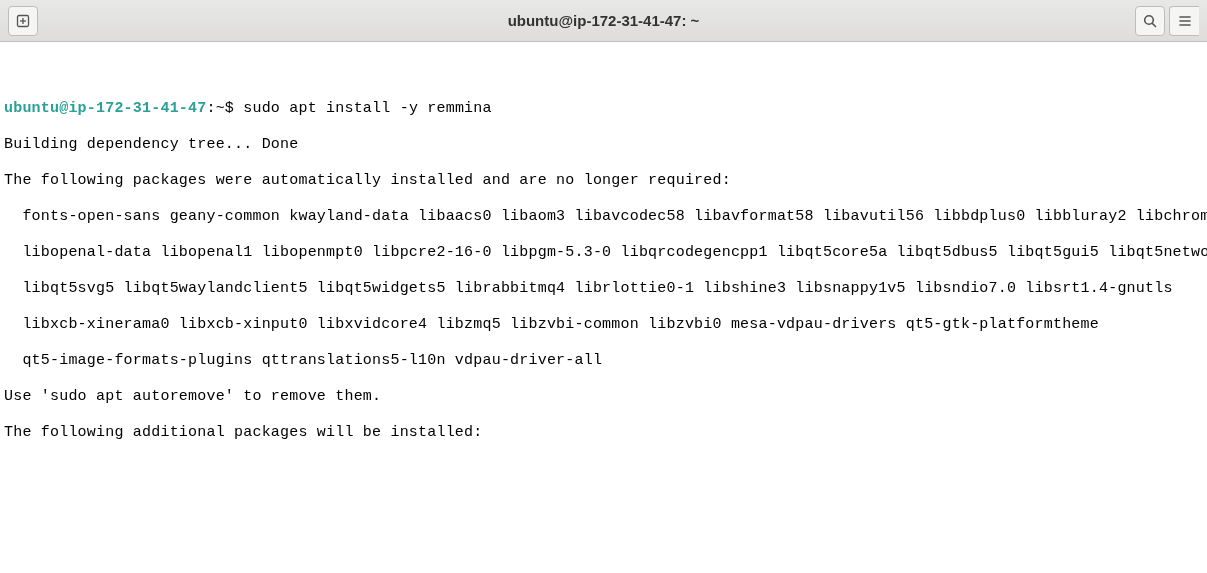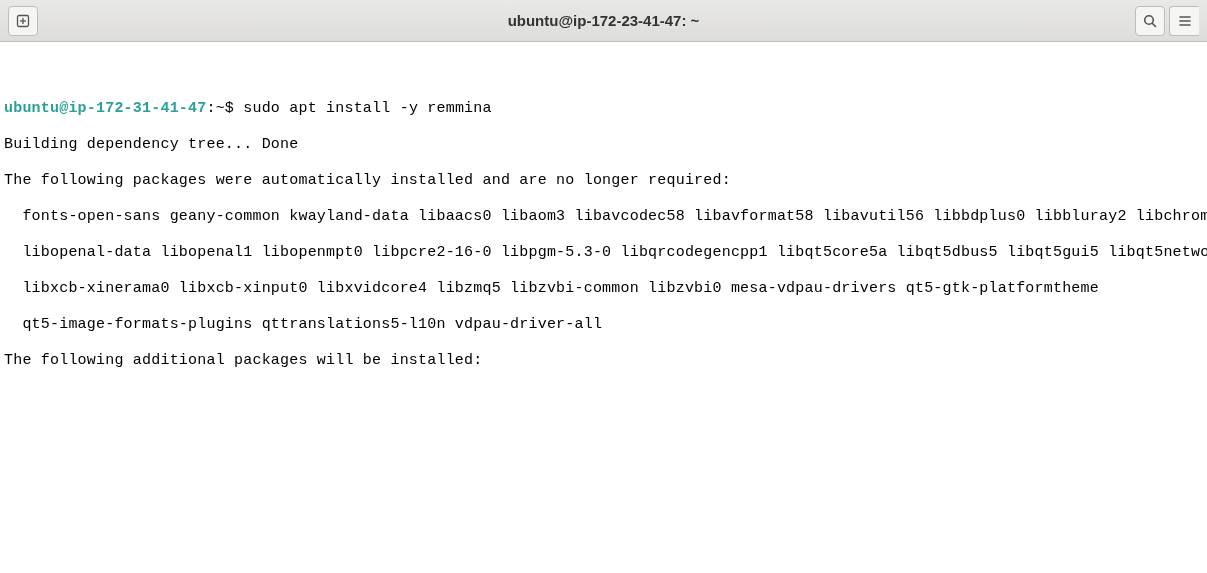--- a/index.html
+++ b/index.html
@@ -88,21 +88,21 @@
 <div class="titlebar">
   <div class="titlebar-left">
     <div class="titlebar-button">
       <svg width="16" height="16" viewBox="0 0 16 16">
         <rect x="2.5" y="2.5" width="11" height="11" rx="1.5" fill="none" stroke="#555" stroke-width="1.3"></rect>
         <line x1="8" y1="5" x2="8" y2="11" stroke="#555" stroke-width="1.3"></line>
         <line x1="5" y1="8" x2="11" y2="8" stroke="#555" stroke-width="1.3"></line>
       </svg>
     </div>
   </div>
-  <div class="titlebar-title">ubuntu@ip-172-23-41-47: ~</div>
+  <div class="titlebar-title">ubuntu@ip-172-31-41-47: ~</div>
   <div class="titlebar-right">
     <div class="titlebar-button">
       <svg width="16" height="16" viewBox="0 0 16 16">
         <circle cx="7" cy="7" r="4.3" fill="none" stroke="#555" stroke-width="1.6"></circle>
         <line x1="10.2" y1="10.2" x2="13.5" y2="13.5" stroke="#555" stroke-width="1.6" stroke-linecap="round"></line>
       </svg>
     </div>
     <div class="titlebar-button" style="border-top-right-radius:0;border-bottom-right-radius:0;border-right:none;">
       <svg width="16" height="16" viewBox="0 0 16 16">
         <line x1="3" y1="4" x2="13" y2="4" stroke="#555" stroke-width="1.6" stroke-linecap="round"></line>
@@ -112,22 +112,24 @@
     </div>
   </div>
 </div>
 
 <div class="terminal-content">
 <div class="terminal-line"><span class="prompt-user">ubuntu@ip-172-31-41-47</span><span class="prompt-sep">:</span><span class="prompt-path">~</span><span>$</span> <span>sudo apt install -y remmina</span></div>
 <div class="terminal-line">Building dependency tree... Done</div>
 <div class="terminal-line">The following packages were automatically installed and are no longer required:</div>
 <div class="terminal-line">  fonts-open-sans geany-common kwayland-data libaacs0 libaom3 libavcodec58 libavformat58 libavutil56 libbdplus0 libbluray2 libchromapr</div>
 <div class="terminal-line">  libopenal-data libopenal1 libopenmpt0 libpcre2-16-0 libpgm-5.3-0 libqrcodegencpp1 libqt5core5a libqt5dbus5 libqt5gui5 libqt5network5</div>
+<div class="terminal-line">  libqt5svg5 libqt5waylandclient5 libqt5widgets5 librabbitmq4 librlottie0-1 libshine3 libsnappy1v5 libsndio7.0 libsrt1.4-gnutls</div>
 <div class="terminal-line">  libxcb-xinerama0 libxcb-xinput0 libxvidcore4 libzmq5 libzvbi-common libzvbi0 mesa-vdpau-drivers qt5-gtk-platformtheme</div>
 <div class="terminal-line">  qt5-image-formats-plugins qttranslations5-l10n vdpau-driver-all</div>
+<div class="terminal-line">Use 'sudo apt autoremove' to remove them.</div>
 <div class="terminal-line">The following additional packages will be installed:</div>
 
 
 
 
 
 
 
 
 

